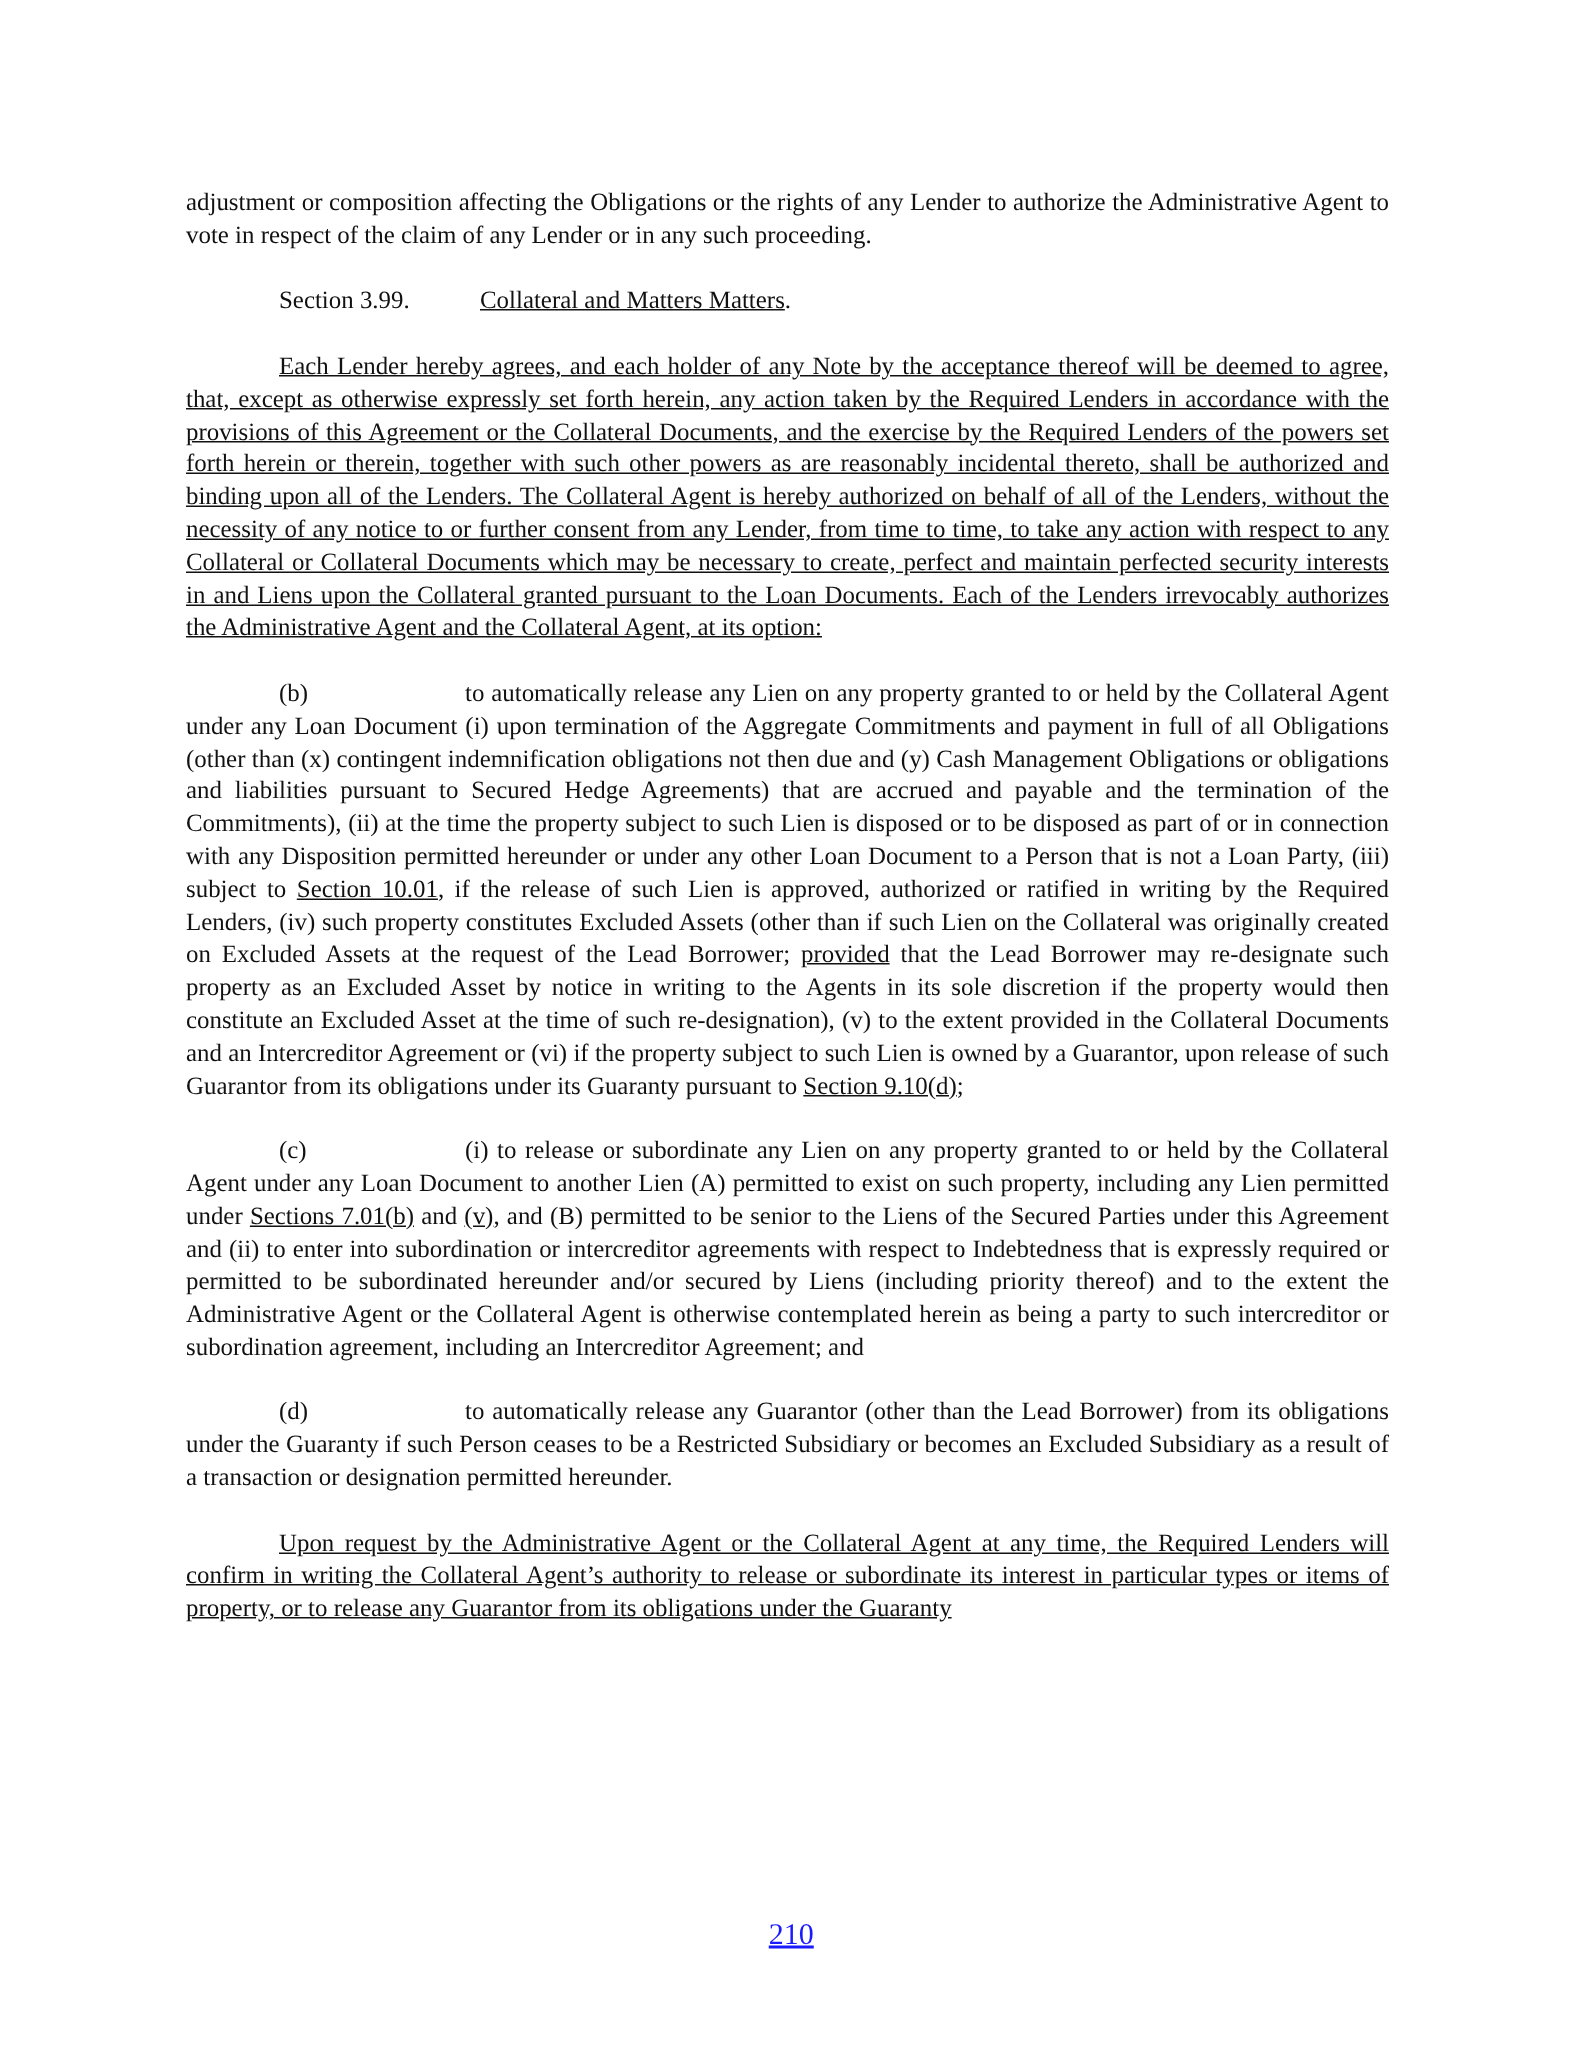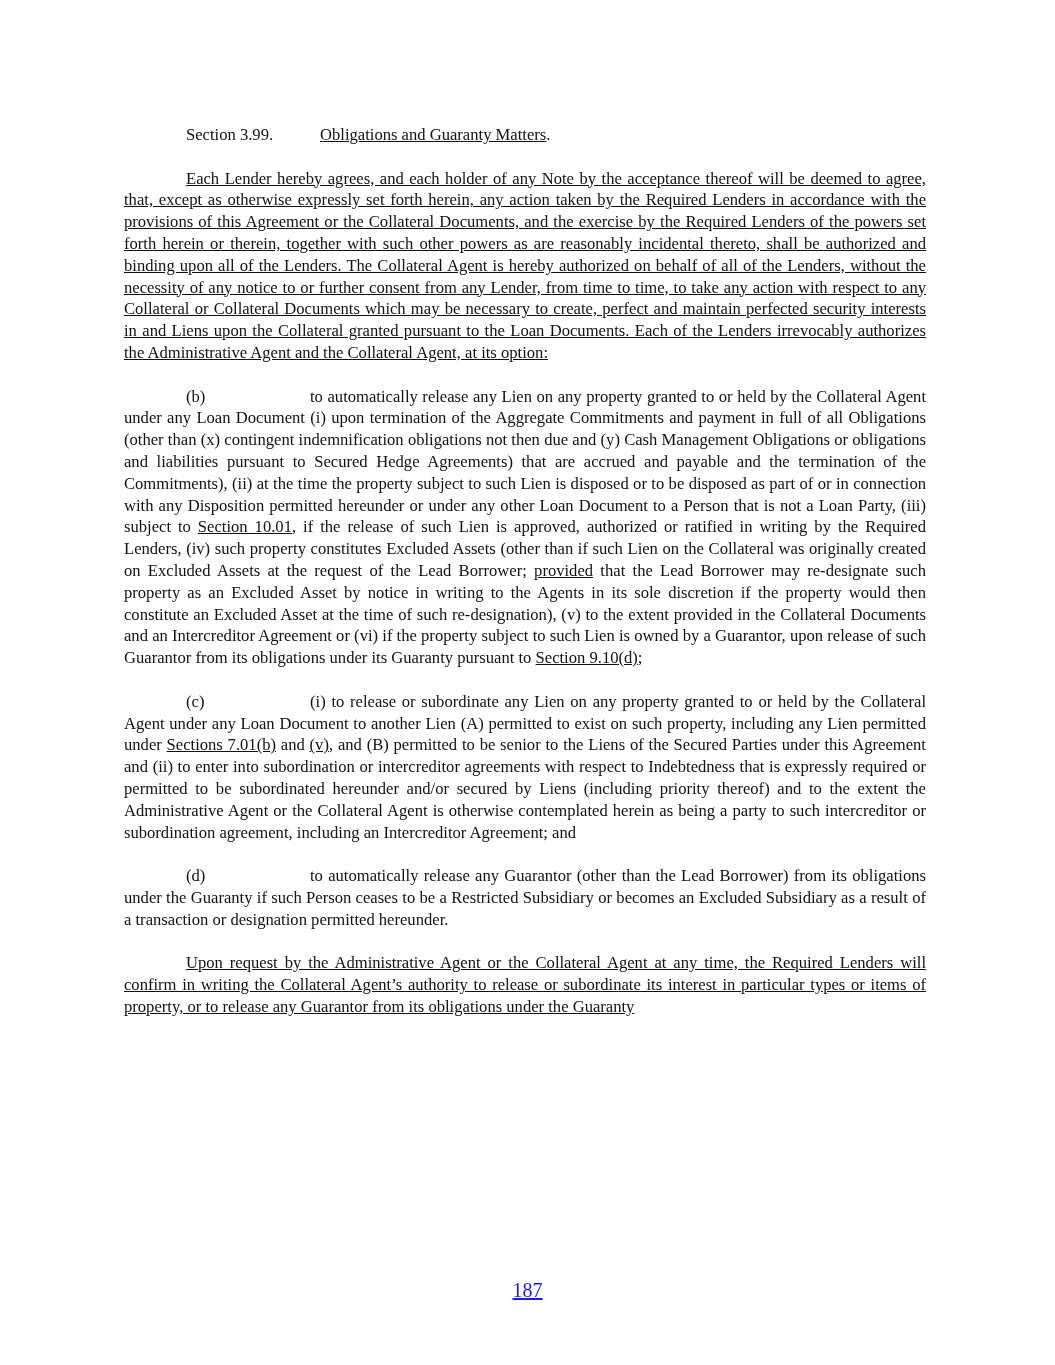--- a/index.html
+++ b/index.html
@@ -62,23 +62,24 @@
       font-size: 20px;
       color: #1a1aff;
       text-decoration: underline;
     }
   </style>
 </head>
 <body>
 
 <div class="page">
 
+  <p class="para">adjustment or composition affecting the Obligations or the rights of any Lender to authorize the Administrative Agent to vote in respect of the claim of any Lender or in any such proceeding.</p>
 
   <p class="section-heading">
-    <span class="sec-num">Section 3.99.</span><span class="u">Obligations and Guaranty Matters</span><span>.</span>
+    <span class="sec-num">Section 3.99.</span><span class="u">Collateral and Matters Matters</span><span>.</span>
   </p>
 
   <p class="para indent">Each Lender hereby agrees, and each holder of any Note by the acceptance thereof will be deemed to agree, that, except as otherwise expressly set forth herein, any action taken by the Required Lenders in accordance with the provisions of this Agreement or the Collateral Documents, and the exercise by the Required Lenders of the powers set forth herein or therein, together with such other powers as are reasonably incidental thereto, shall be authorized and binding upon all of the Lenders.  The Collateral Agent is hereby authorized on behalf of all of the Lenders, without the necessity of any notice to or further consent from any Lender, from time to time, to take any action with respect to any Collateral or Collateral Documents which may be necessary to create, perfect and maintain perfected security interests in and Liens upon the Collateral granted pursuant to the Loan Documents.  Each of the Lenders irrevocably authorizes the Administrative Agent and the Collateral Agent, at its option:</p>
 
 
   <p class="clause">
     <span class="clause-label">(b)</span><span>to automatically release any Lien on any property granted to or held by the Collateral  Agent under any Loan Document (i) upon termination of the Aggregate Commitments and payment in full of all Obligations (other than (x) contingent indemnification obligations not then due and (y) Cash Management Obligations or obligations and liabilities pursuant to Secured Hedge Agreements) that are accrued and payable and the termination of the Commitments), (ii) at the time the property subject to such Lien is disposed or to be disposed as part of or in connection with any Disposition permitted hereunder or under any other Loan Document to a Person that is not a Loan Party, (iii) subject to </span><span class="u">Section 10.01</span><span>, if the release of such Lien is approved, authorized or ratified in writing by the Required Lenders, (iv) such property constitutes Excluded Assets (other than if such Lien on the Collateral was originally created on Excluded Assets at the request of the Lead Borrower; </span><span class="u">provided</span><span> that the Lead Borrower may re-designate such property as an Excluded Asset by notice in writing to the Agents in its sole discretion if the property would then constitute an Excluded Asset at the time of such re-designation), (v) to the extent provided in the Collateral Documents and an Intercreditor Agreement or (vi) if the property subject to such Lien is owned by a Guarantor, upon release of such Guarantor from its obligations under its Guaranty pursuant to </span><span class="u">Section 9.10(d)</span><span>;</span>
   </p>
 
   <p class="clause">
@@ -86,13 +87,13 @@
   </p>
 
   <p class="clause">
     <span class="clause-label">(d)</span><span>to automatically release any Guarantor (other than the Lead Borrower) from its obligations under the Guaranty if such Person ceases to be a Restricted Subsidiary or becomes an Excluded Subsidiary as a result of a transaction or designation permitted hereunder.</span>
   </p>
 
   <p class="para indent">Upon request by the Administrative Agent or the Collateral Agent at any time, the Required Lenders will confirm in writing the Collateral Agent’s authority to release or subordinate its interest in particular types or items of property, or to release any Guarantor from its obligations under the Guaranty</p>
 
 </div>
 
-<div class="page-number">187</div>
+<div class="page-number">210</div>
 
 </body></html>

